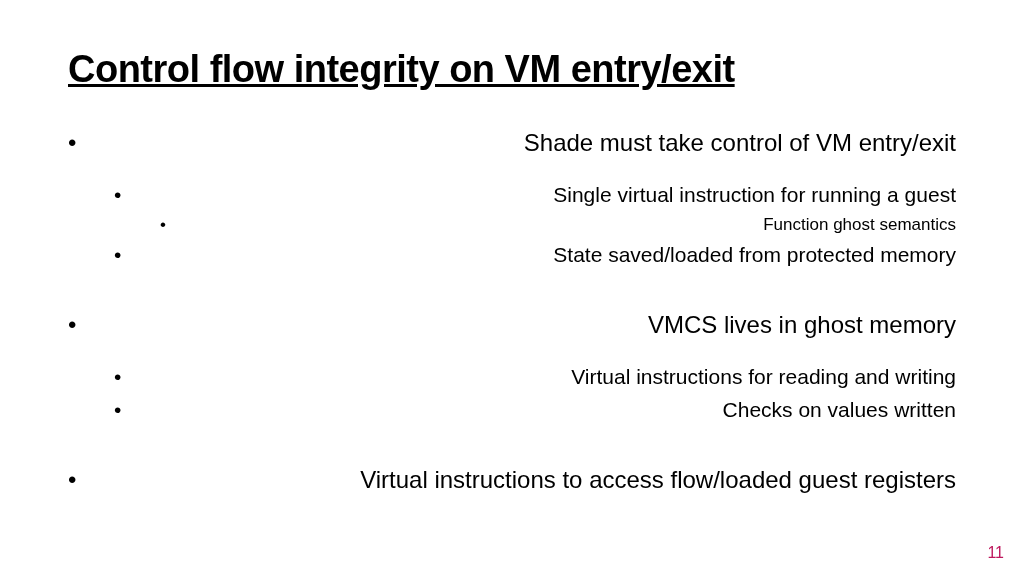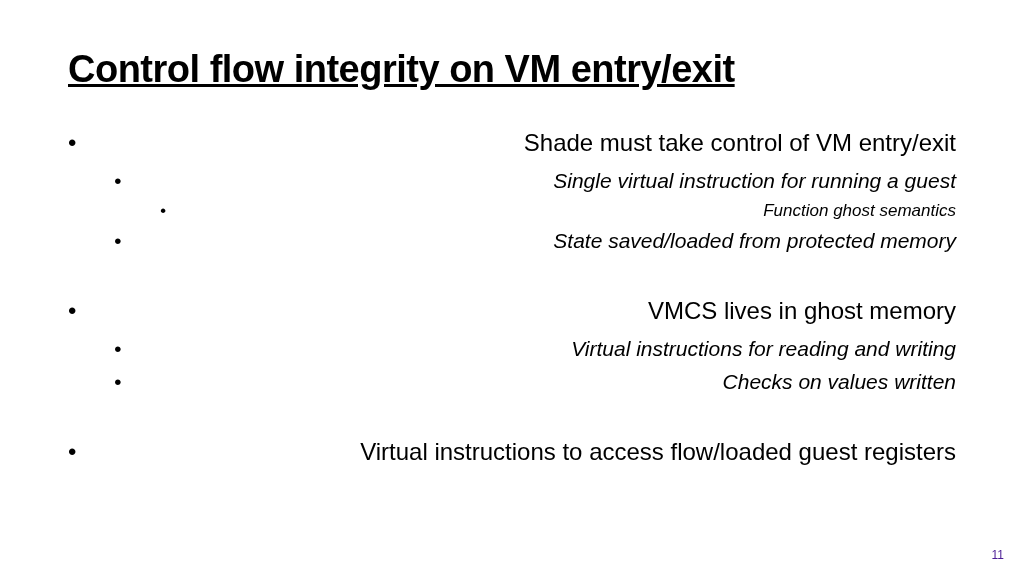--- a/index.html
+++ b/index.html
@@ -46,22 +46,21 @@
       left: 0;
       top: 0;
     }
     .level1 > li.spacer {
       height: 32px;
     }
     .level1 > li.spacer::before {
       content: "";
     }
     .level2 {
-      margin-top: 8px;
-      font-style: italic;
+      margin-top: 22px;
     }
     .level2 > li {
       font-size: 21px;
       font-weight: 400;
       line-height: 1.35;
       margin-bottom: 4px;
       position: relative;
       padding-left: 18px;
       margin-left: 28px;
     }
@@ -86,22 +85,22 @@
     .level3 > li::before {
       content: "•";
       position: absolute;
       left: 0;
       top: 0;
     }
     .page-number {
       position: absolute;
       bottom: 14px;
       right: 20px;
-      font-size: 12px;
-      color: #4c1d95;
+      font-size: 16px;
+      color: #be185d;
     }
   </style>
 </head>
 <body>
 
 <div class="slide">
   <h1 class="title">Control flow integrity on VM entry/exit</h1>
 
   <ul class="level1">
     <li>

